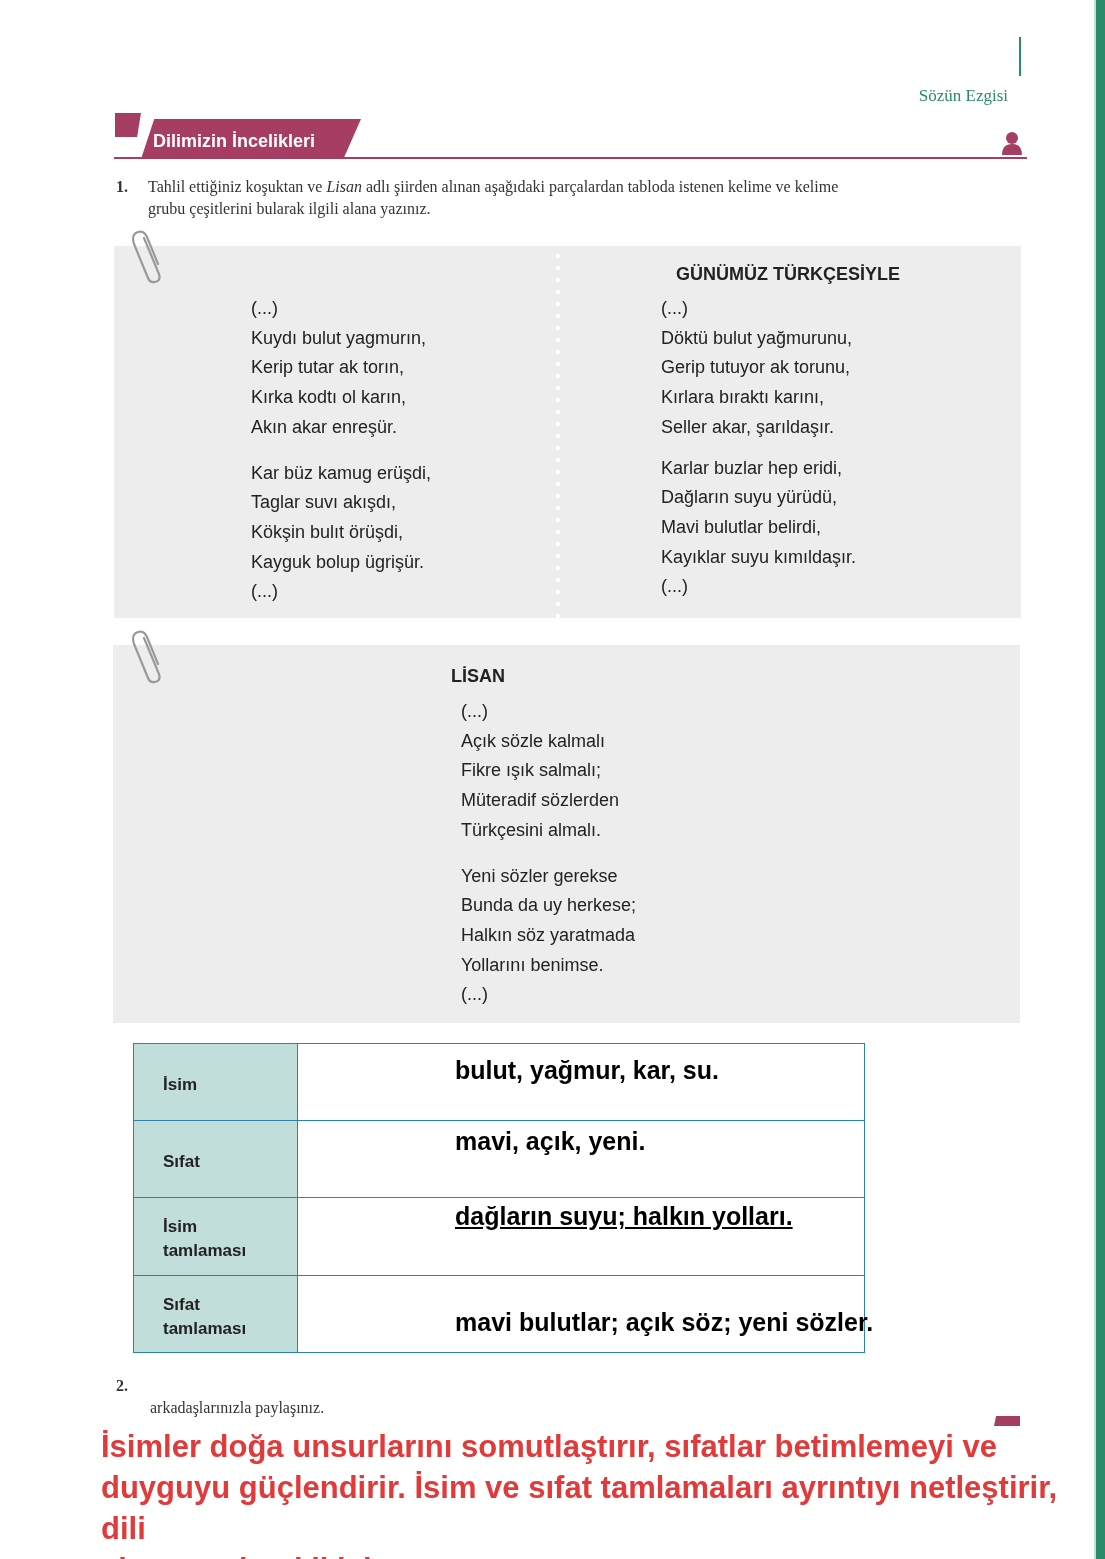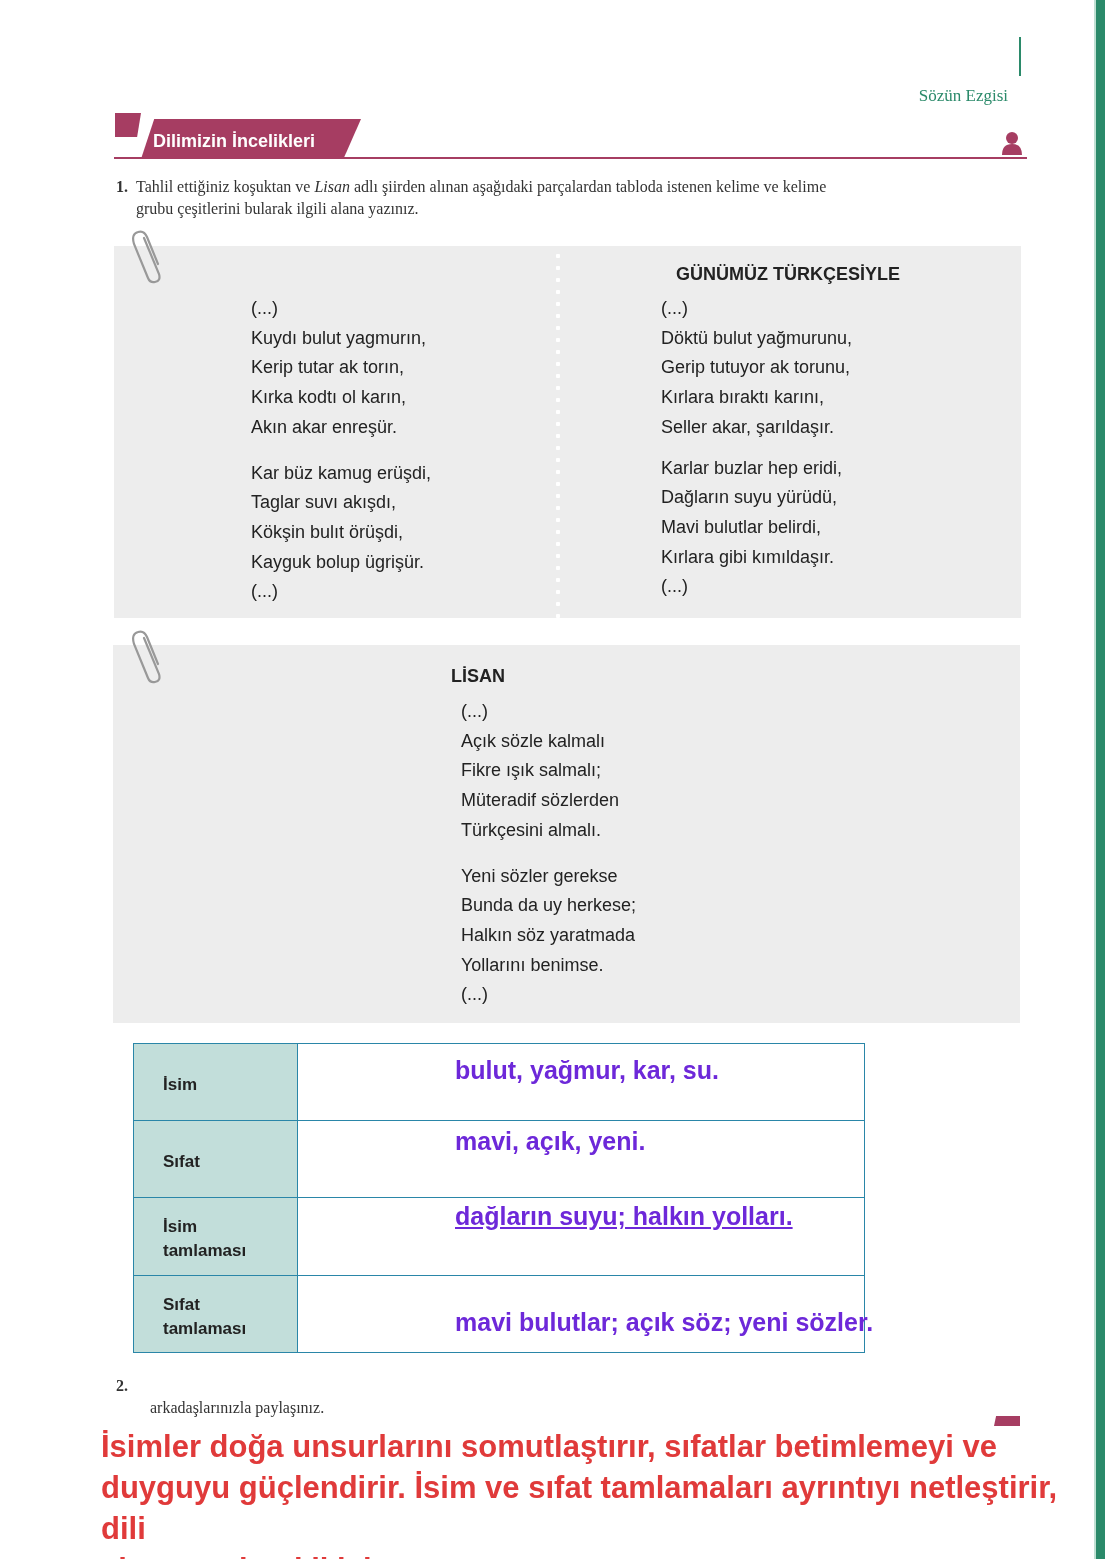--- a/index.html
+++ b/index.html
@@ -39,21 +39,21 @@
   .poem .gap { height:16px; }
   .poem-title { font-weight:bold; font-size:18px; color:#222; }
   .clip { width:36px; height:56px; }
 
   
   .tbl { left:113px; top:1043px; width:732px; border-collapse:collapse;margin-left:20px; }
   .tbl td { border:1.5px solid #2a86a8; padding:0; vertical-align:top; }
   .tbl td.lab { width:163px; background:#c2deda; font-weight:bold; font-size:17px; color:#222; position:relative; }
   .tbl td.val { position:relative; }
   .lab span { position:absolute; left:29px; line-height:24px; }
-  .ans { position:absolute; left:157px; color:#6d28d9; font-weight:bold; font-size:25px; white-space:nowrap; }
+  .ans { position:absolute; left:157px; color:#000000; font-weight:bold; font-size:25px; white-space:nowrap; }
 
   .answer-para { left:101px; top:1426px; width:960px; color:#e03a3a; font-weight:bold; font-size:31px; line-height:41px; }
   .small-mark { left:994px; top:1416px; width:26px; height:10px; background:#a63d62;
                 clip-path:polygon(8% 0,100% 0,100% 100%,0 100%); }
 </style>
 </head>
 <body>
 
 <div class="abs green-edge-light"></div>
 <div class="abs green-edge"></div>
@@ -64,21 +64,21 @@
 <div class="abs banner-square"></div>
 <div class="abs banner"></div>
 <div class="abs banner-text">Dilimizin İncelikleri</div>
 <div class="abs banner-rule"></div>
 <svg class="abs person-icon" viewBox="0 0 22 24">
   <circle cx="11" cy="7" r="6" fill="#a63d62"></circle>
   <path d="M1 24 Q1 13 11 13 Q21 13 21 24 Z" fill="#a63d62"></path>
 </svg>
 
 <div class="abs q-num" style="left:116px;top:178px;">1.</div>
-<div class="abs q-text" style="left:136px;top:176px;width:870px;">
+<div class="abs q-text" style="left:148px;top:176px;width:870px;">
   <span>Tahlil ettiğiniz koşuktan ve </span><i>Lisan</i><span> adlı şiirden alınan aşağıdaki parçalardan tabloda istenen kelime ve kelime</span><br>
   <span>grubu çeşitlerini bularak ilgili alana yazınız.</span>
 </div>
 
 <div class="abs poem-box" style="left:114px;top:246px;width:907px;height:372px;"></div>
 <div class="abs dots"></div>
 <svg class="abs clip" style="left:130px;top:228px;" viewBox="0 0 36 56">
   <path d="M14 10 L29 46 Q31 53 25 54 Q20 55 18 50 L4 16 Q1 6 8 4 Q14 2 17 9 L28 36" fill="none" stroke="#999" stroke-width="2.2" stroke-linecap="round"></path>
 </svg>
 
@@ -100,21 +100,21 @@
 <div class="abs poem" style="left:661px;top:294px;">
   <div>(...)</div>
   <div>Döktü bulut yağmurunu,</div>
   <div>Gerip tutuyor ak torunu,</div>
   <div>Kırlara bıraktı karını,</div>
   <div>Seller akar, şarıldaşır.</div>
   <div class="gap" style="height:11px;"></div>
   <div>Karlar buzlar hep eridi,</div>
   <div>Dağların suyu yürüdü,</div>
   <div>Mavi bulutlar belirdi,</div>
-  <div>Kırlara gibi kımıldaşır.</div>
+  <div>Kayıklar suyu kımıldaşır.</div>
   <div>(...)</div>
 </div>
 
 <div class="abs poem-box" style="left:113px;top:645px;width:907px;height:378px;"></div>
 <svg class="abs clip" style="left:130px;top:628px;" viewBox="0 0 36 56">
   <path d="M14 10 L29 46 Q31 53 25 54 Q20 55 18 50 L4 16 Q1 6 8 4 Q14 2 17 9 L28 36" fill="none" stroke="#999" stroke-width="2.2" stroke-linecap="round"></path>
 </svg>
 <div class="abs poem-title" style="left:451px;top:666px;">LİSAN</div>
 <div class="abs poem" style="left:461px;top:697px;">
   <div>(...)</div>

